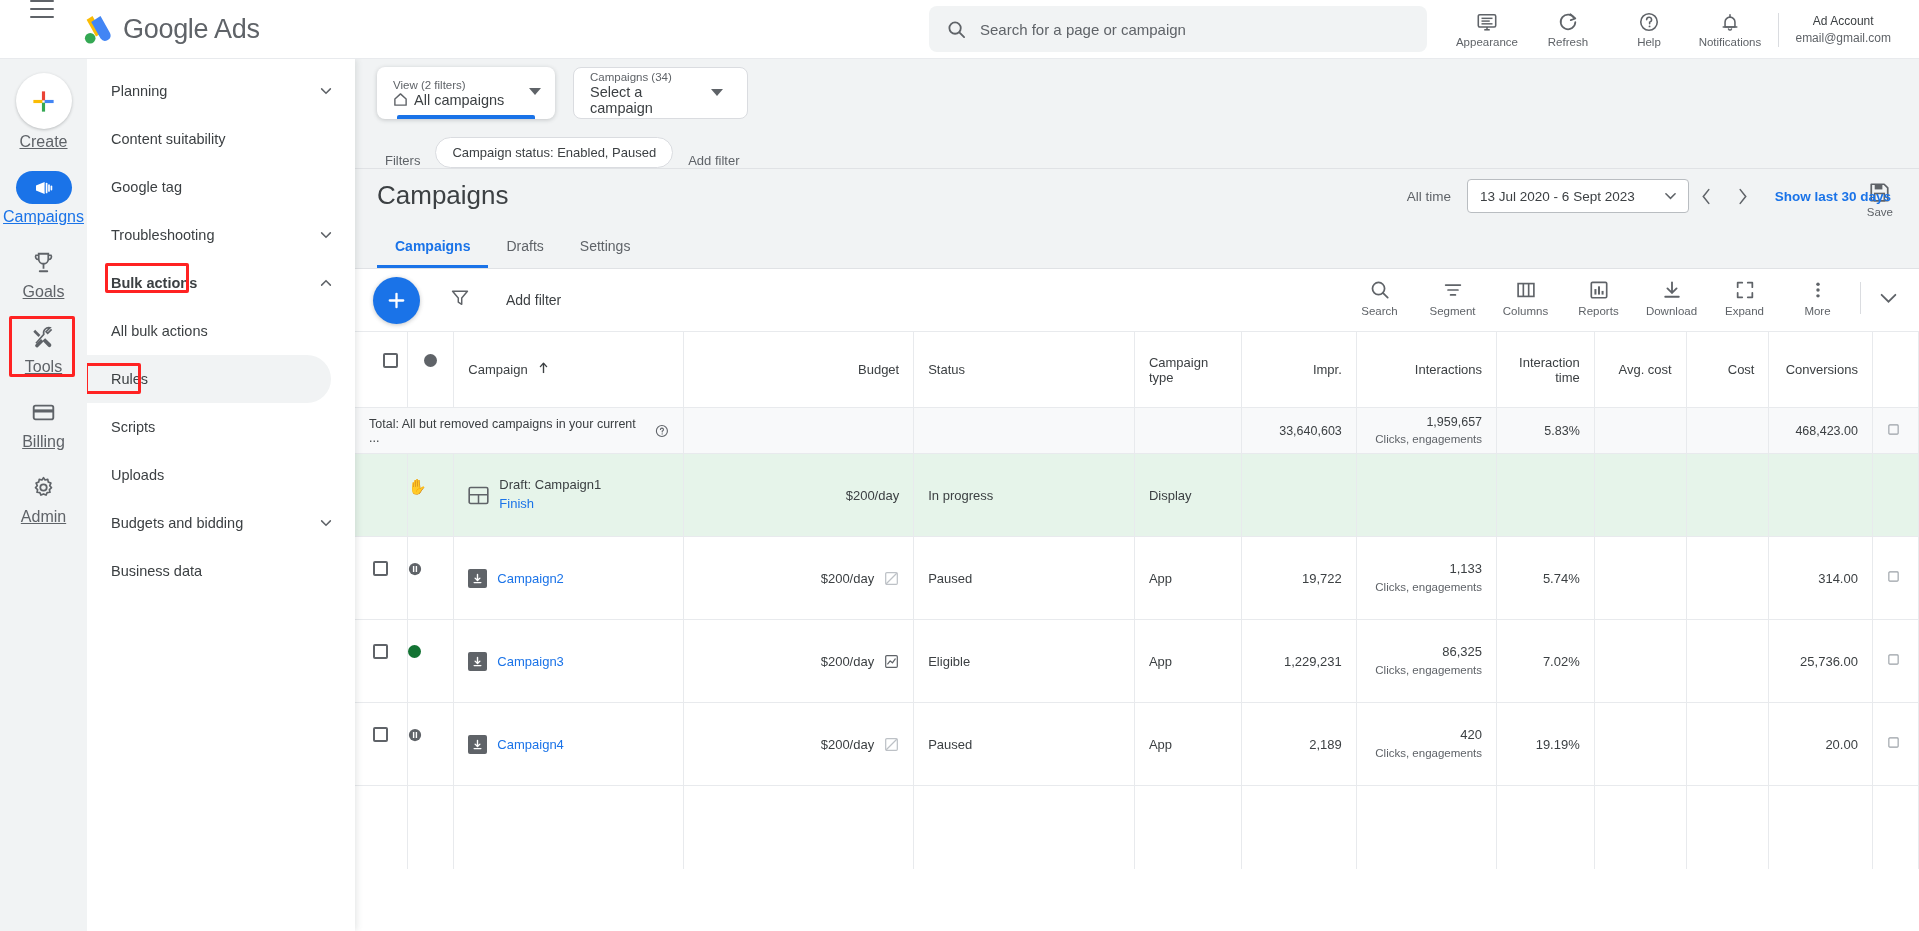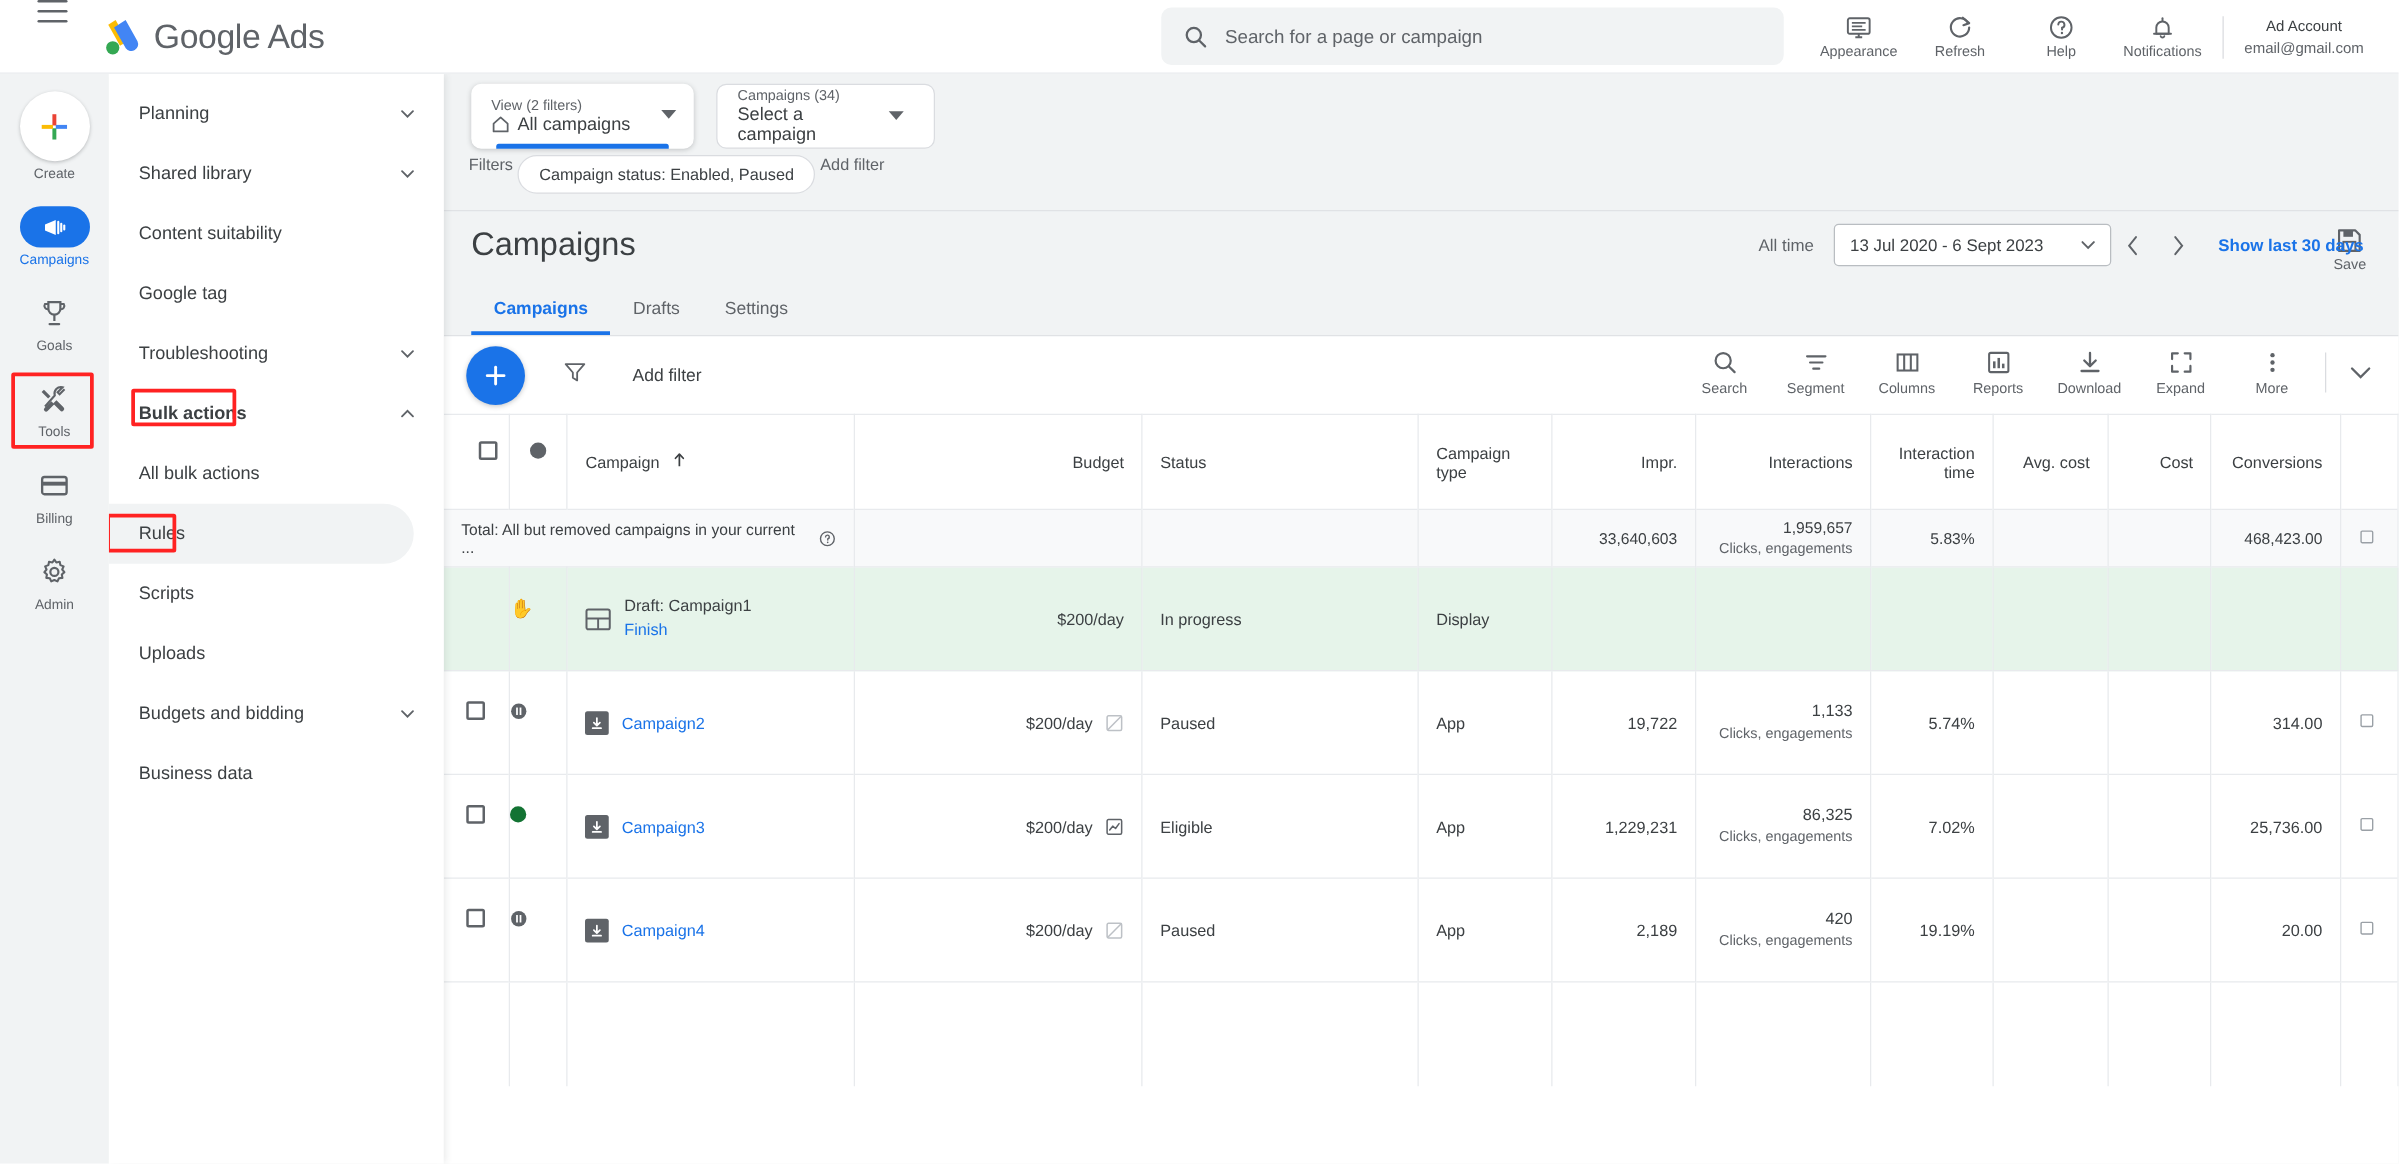--- a/index.html
+++ b/index.html
@@ -46,21 +46,21 @@
   .account .nm { font-size: 12px; color: #3c4043; }
   .account .em { font-size: 12px; color: #5f6368; }
 
   
   .rail {
     position: absolute; left: 0; top: 59px; width: 87px; height: 872px;
     background: #f1f3f4; padding-top: 14px; z-index: 30;
   }
   .rail-item { display: flex; flex-direction: column; align-items: center;
     gap: 4px; margin-bottom: 20px; cursor: pointer; position: relative; }
-  .rail-item .lbl { font-size: 11px; color: #5f6368; }
+  .rail-item .lbl { font-size: 16px; color: #5f6368; text-decoration: underline; }
   .rail-item.active .lbl { color: #1a73e8; }
   .rail-circle { width: 56px; height: 56px; border-radius: 50%; background: #fff;
     display: flex; align-items: center; justify-content: center;
     box-shadow: 0 1px 3px rgba(60,64,67,.3); }
   .rail-pill { width: 56px; height: 33px; border-radius: 17px; background: #1a73e8;
     display: flex; align-items: center; justify-content: center; }
   .rail-ico { width: 44px; height: 33px; display: flex; align-items: center; justify-content: center; }
   .rail-hl {
     position: absolute; left: 9px; top: -5px; width: 66px; height: 61px;
     border: 3px solid #f22; border-radius: 2px; pointer-events: none;
@@ -97,22 +97,22 @@
   .chip-card.card2 { left: 218px; top: 8px; width: 175px;
     border: 1px solid #dadce0; box-shadow: none; }
   .chip-top { font-size: 11.5px; color: #5f6368; margin-bottom: 1px; }
   .chip-bot { font-size: 14.5px; color: #3c4043; display: flex; align-items: center; gap: 6px; }
   .chip-arrow { position: absolute; right: 14px; top: 21px;
     width: 0; height: 0; border-left: 6px solid transparent;
     border-right: 6px solid transparent; border-top: 7px solid #5f6368; }
   .chip-underline { position: absolute; left: 20px; bottom: 0; width: 138px;
     height: 4px; background: #1a73e8; border-radius: 2px 2px 0 0; }
 
-  .filterbar { height: 44px; display: flex; align-items: flex-start;
-    padding-left: 20px; }
+  .filterbar { height: 44px; display: flex; align-items: flex-end;
+    padding-left: 30px; gap: 11px; }
   .filterbar .flabel { font-size: 13px; color: #5f6368; margin-right: 4px; }
   .fchip { height: 31px; border: 1px solid #dadce0; border-radius: 16px;
     background: #fff; display: flex; align-items: center; padding: 0 16px;
     font-size: 13px; color: #3c4043; cursor: pointer; white-space: nowrap; }
   .addfilter { font-size: 13px; color: #5f6368; cursor: pointer; margin-left: 4px; }
 
   .save-btn { position: absolute; right: 26px; top: 122px;
     display: flex; flex-direction: column; align-items: center; gap: 2px; cursor: pointer; }
   .save-btn .lbl { font-size: 11.5px; color: #5f6368; }
 
@@ -357,26 +357,20 @@
 
   <div class="navpanel">
 
     <div class="nav-row">
       <span>Planning</span>
       <svg class="caret" viewBox="0 0 16 16">
         <path d="M3 5.6 L8 10.6 L13 5.6" fill="none" stroke="#5f6368" stroke-width="1.7" stroke-linecap="round"></path>
       </svg>
     </div>
 
-    <div class="nav-row">
-      <span>Shared library</span>
-      <svg class="caret" viewBox="0 0 16 16">
-        <path d="M3 5.6 L8 10.6 L13 5.6" fill="none" stroke="#5f6368" stroke-width="1.7" stroke-linecap="round"></path>
-      </svg>
-    </div>
 
     <div class="nav-row">
       <span>Content suitability</span>
     </div>
 
     <div class="nav-row">
       <span>Google tag</span>
     </div>
 
     <div class="nav-row">

